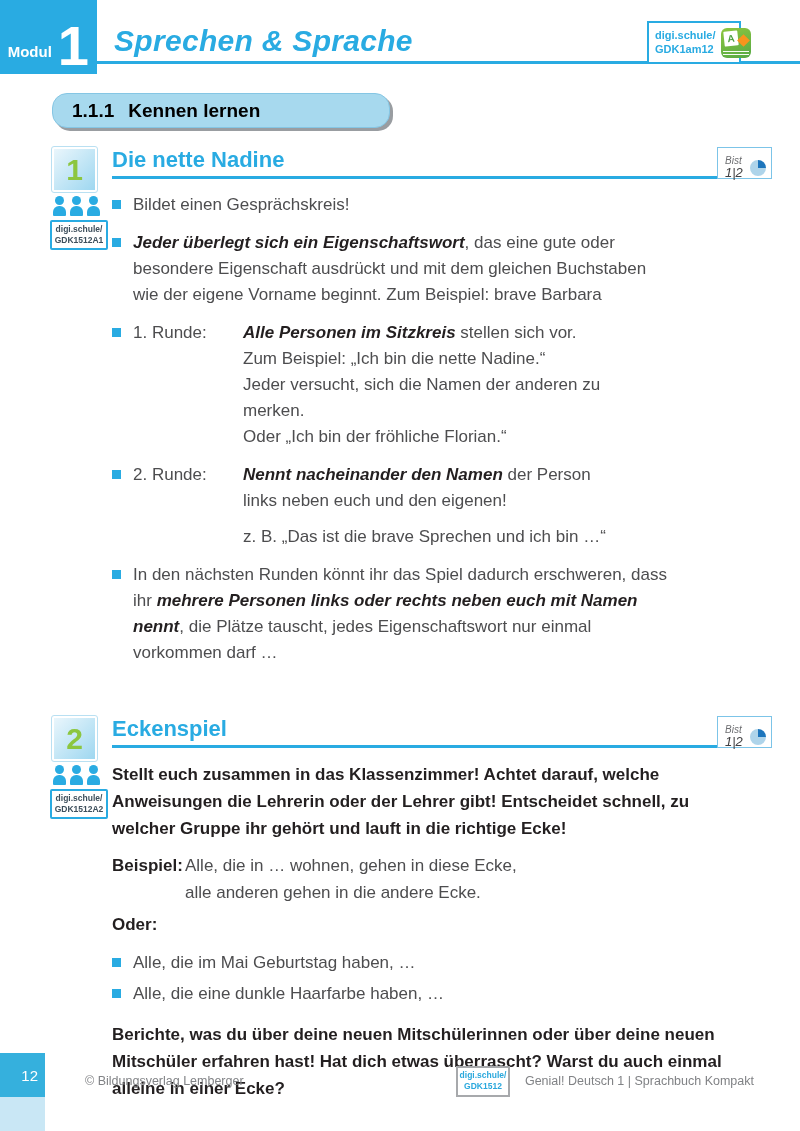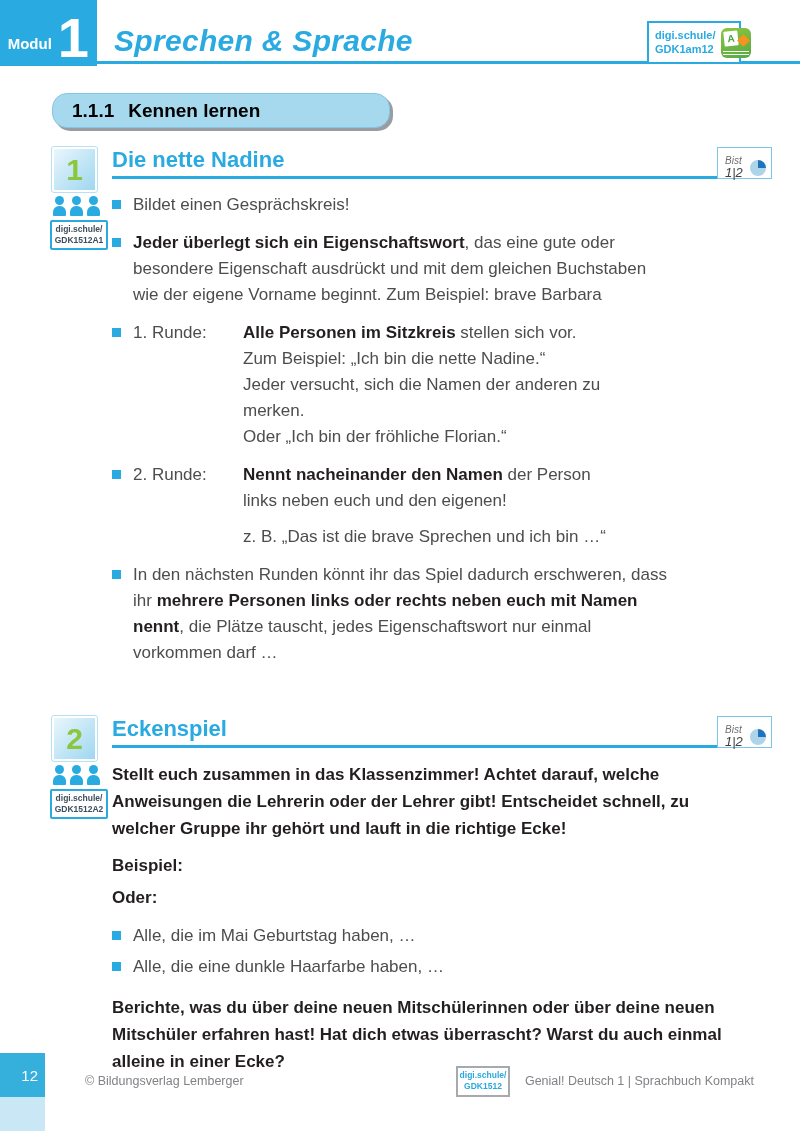--- a/index.html
+++ b/index.html
@@ -4,21 +4,21 @@
 <style>
   html,body { margin:0; padding:0; background:#ffffff; }
   .page {
     position:relative; width:800px; height:1131px; margin:0 auto;
     background:#fff; overflow:hidden;
     font-family:"Liberation Sans", sans-serif; color:#4d4d4f;
   }
   
   .top-header { position:relative; height:66px; }
   .modul-box {
-    position:absolute; left:0; top:0; width:97px; height:66px;
+    position:absolute; left:0; top:0; width:97px; height:74px;
     background:#29abe2; color:#fff;
     display:flex; align-items:flex-end; justify-content:flex-end;
     padding:0 8px 2px 14px; box-sizing:border-box;
   }
   .modul-label { font-size:15px; font-weight:bold; margin:0 6px 12px 0; }
   .modul-number { font-size:56px; font-weight:bold; line-height:0.92; }
   .header-rule { position:absolute; left:97px; right:0; top:61px; height:3px; background:#29abe2; }
   .page-title {
     position:absolute; left:114px; top:24px;
     font-size:30px; font-weight:bold; color:#29abe2; letter-spacing:0.3px;font-style:italic;
@@ -79,21 +79,21 @@
     background:#fff; border:1.5px solid #7cc4e8;
     display:flex; align-items:center; justify-content:space-between; padding:12px 5px 2px 7px;
   }
   .bist-col { font-style:italic; line-height:1.15; }
   .bist-label { font-size:10px; color:#6d6e71; }
   .bist-value { font-size:13px; color:#414042; }
   .pie { width:16px; height:16px; border-radius:50%;
     background:conic-gradient(#1c75bc 0deg 88deg, #aed4ea 88deg 360deg); }
 
   .body-txt { font-size:17px; line-height:26px; color:#4d4d4f; }
-  .bstrong { font-weight:bold; color:#231f20; }
+  .bstrong { font-weight:bold; color:#231f20;font-style:italic; }
 
   .bitem { display:flex; margin-bottom:12px; }
   .sq { width:9px; height:9px; background:#29abe2; margin:8px 12px 0 0; flex:none; }
   .btext { max-width:538px; }
 
   .runde { display:flex; }
   .runde-label { width:110px; flex:none; }
   .runde-content { width:372px; }
   .zb-line { margin-top:10px; }
 
@@ -260,20 +260,24 @@
           </div>
           <div class="pie"></div>
         </div>
       </div>
 
       <div class="body-txt">
         <div class="intro">Stellt euch zusammen in das Klassenzimmer! Achtet darauf, welche Anweisungen die Lehrerin oder der Lehrer gibt! Entscheidet schnell, zu welcher Gruppe ihr gehört und lauft in die richtige Ecke!</div>
 
         <div class="beispiel">
           <div class="beispiel-label">Beispiel:</div>
+          <div>
+            <div>Alle, die in … wohnen, gehen in diese Ecke,</div>
+            <div>alle anderen gehen in die andere Ecke.</div>
+          </div>
         </div>
 
         <div class="oder-label">Oder:</div>
 
         <div class="ex2-list">
           <div class="bitem">
             <div class="sq"></div>
             <div class="btext">Alle, die im Mai Geburtstag haben, …</div>
           </div>
           <div class="bitem">

